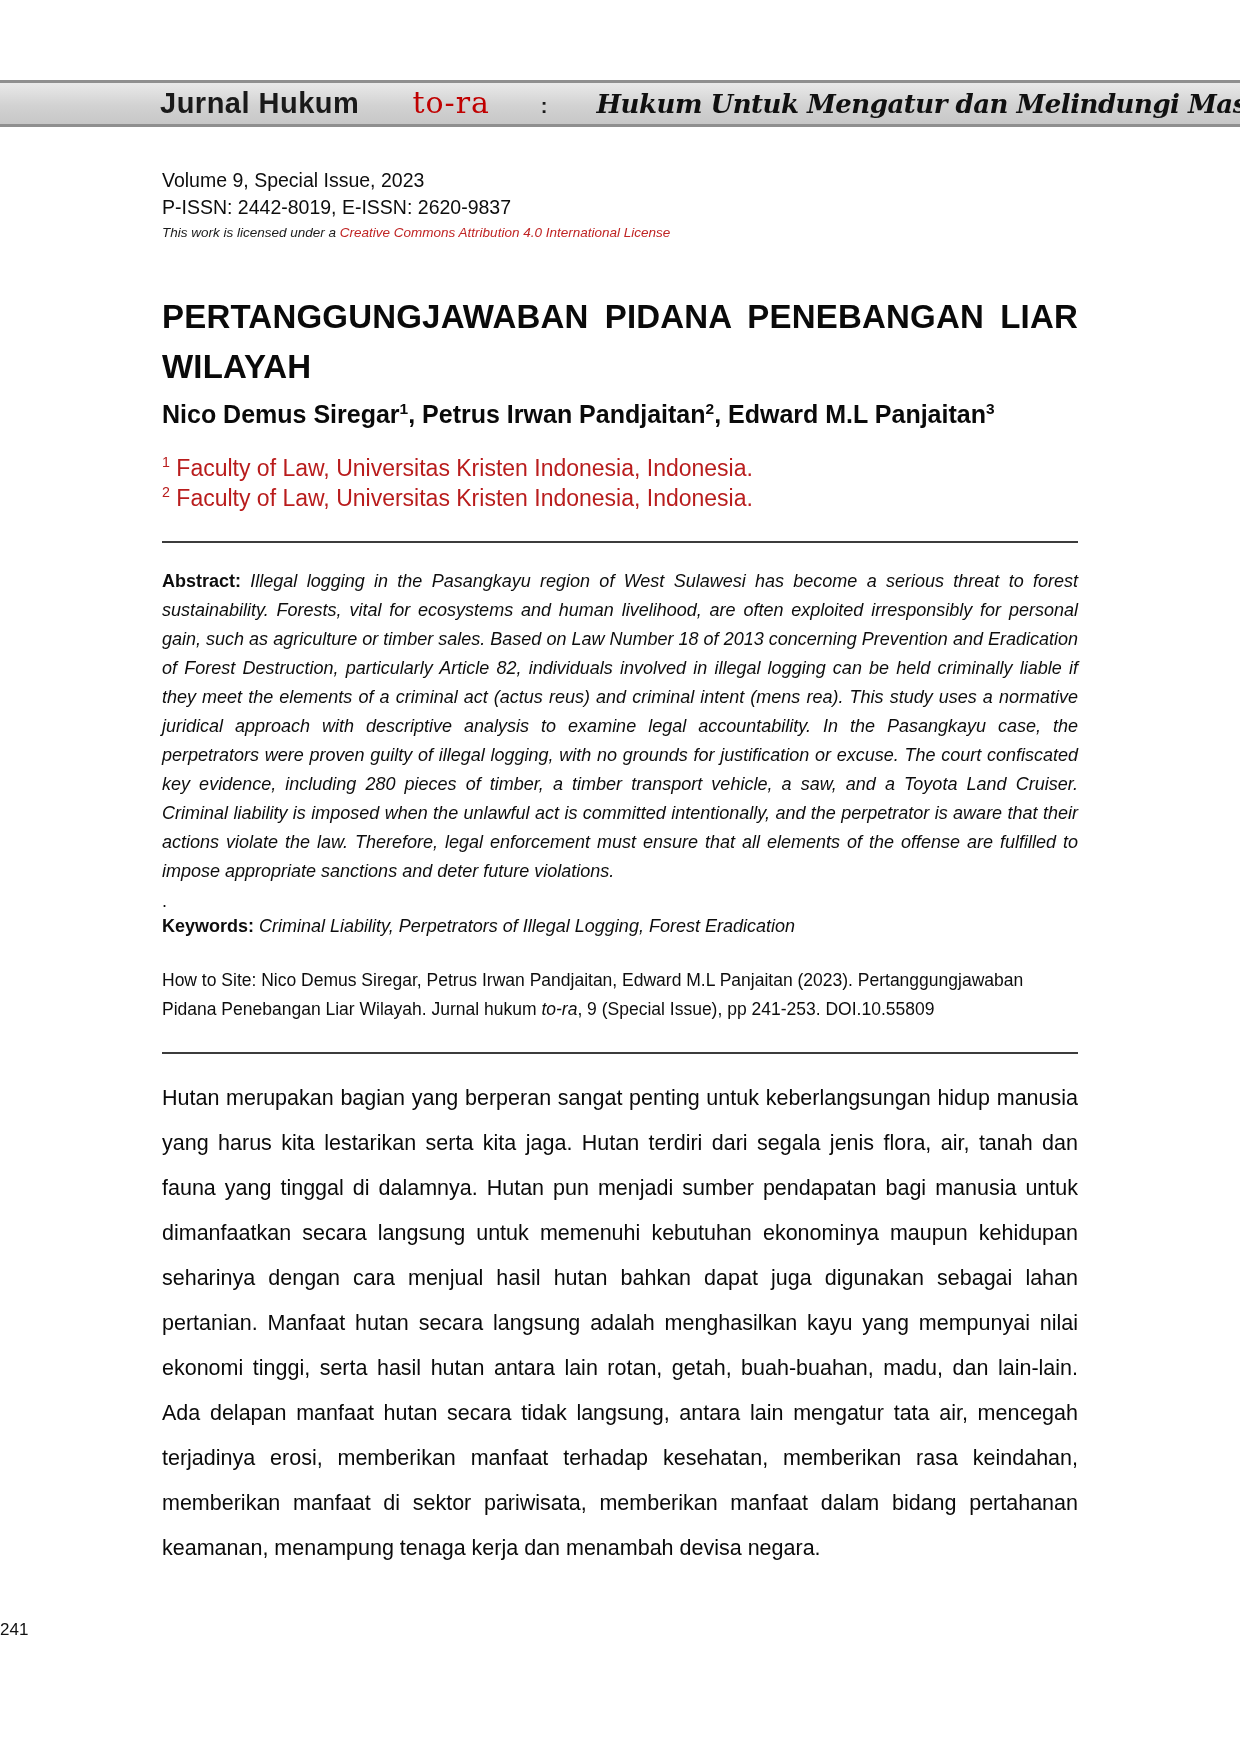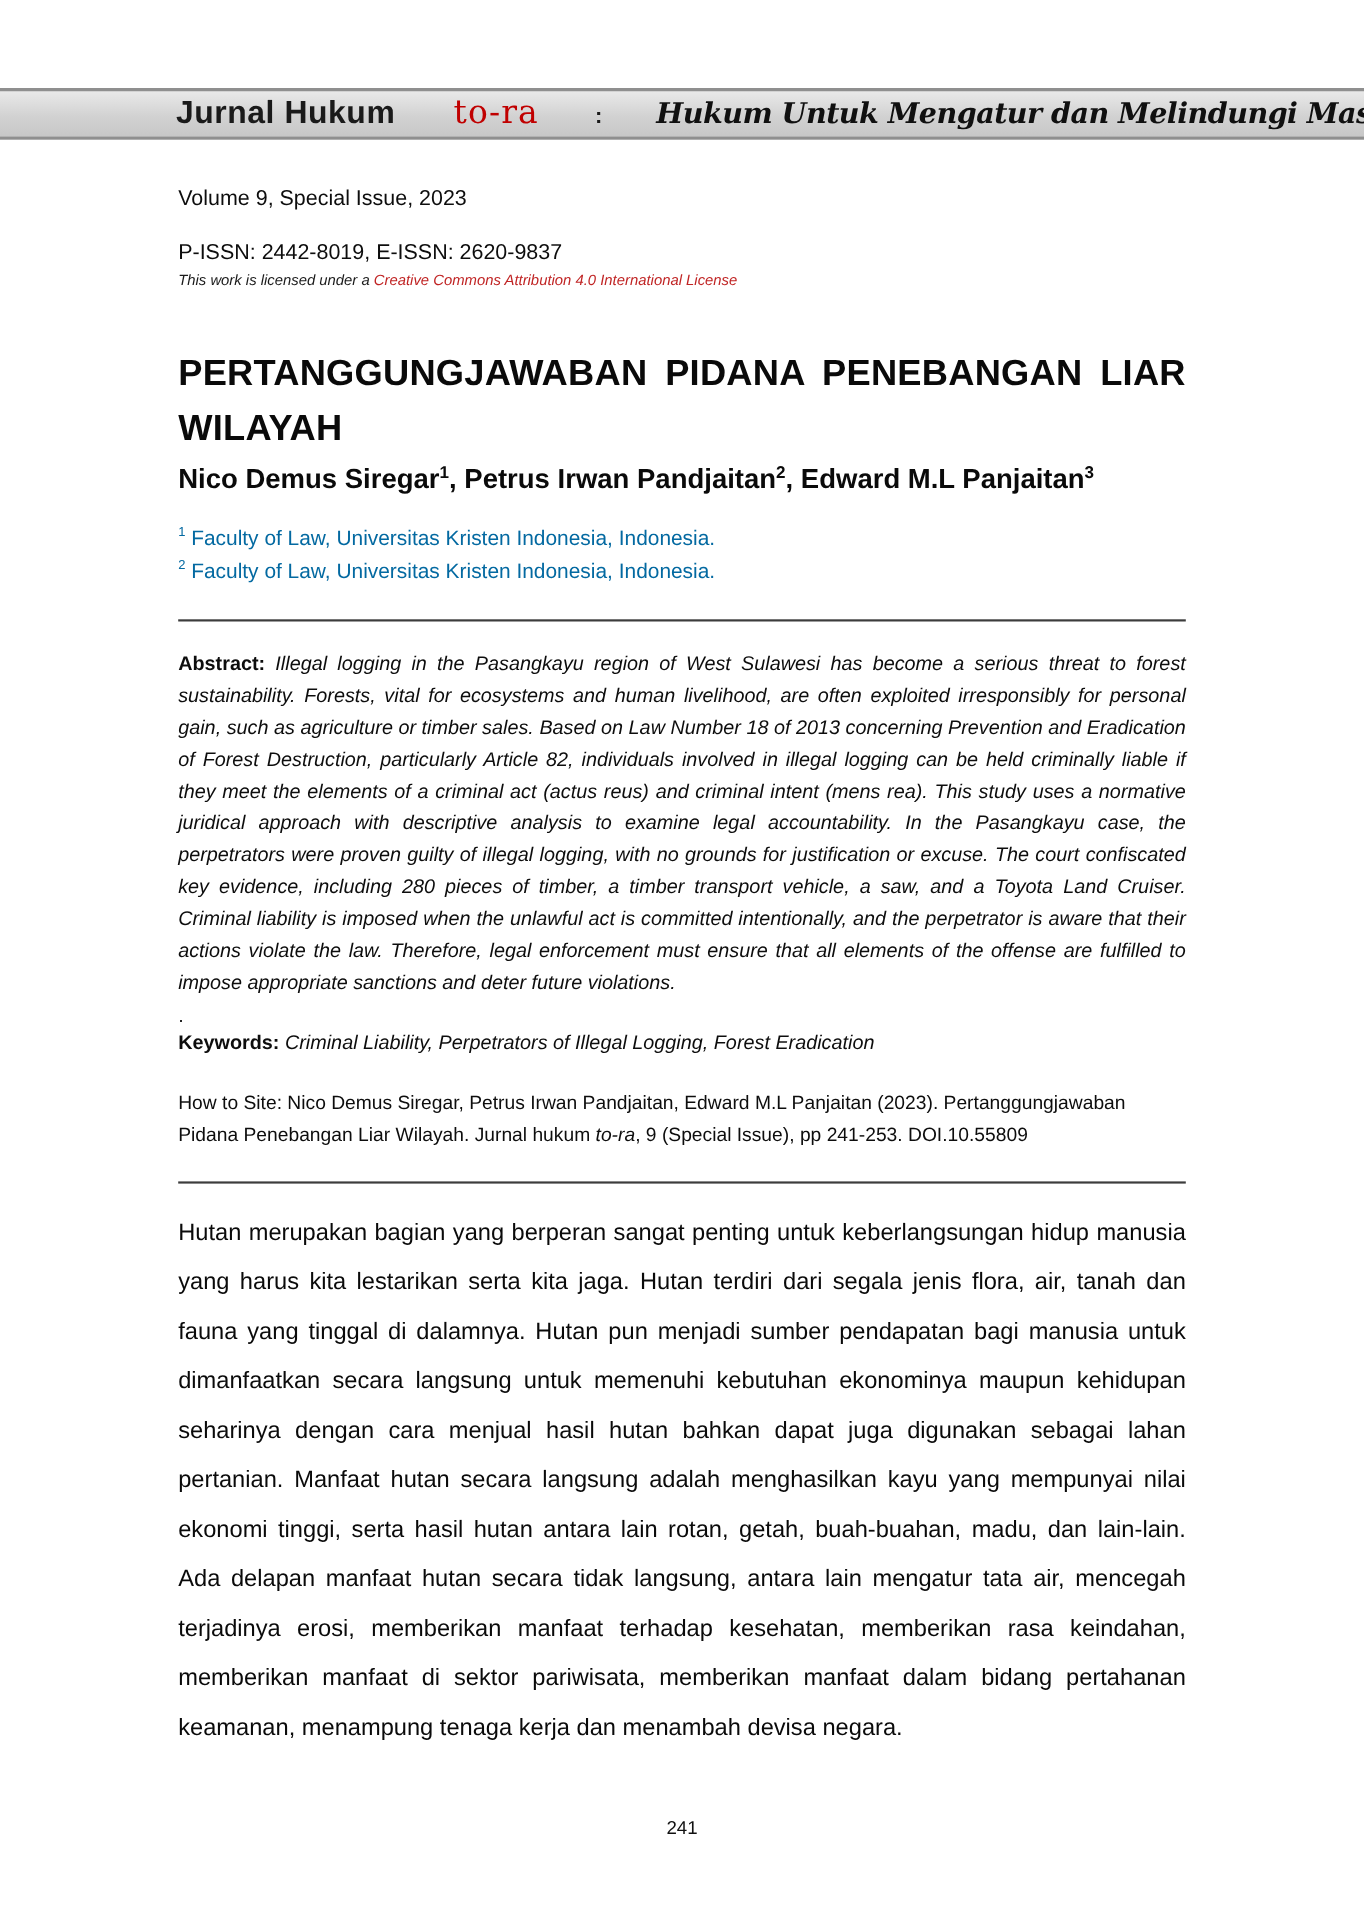--- a/index.html
+++ b/index.html
@@ -50,21 +50,21 @@
     font-weight: 600;
     font-size: 26px;
     color: #101010;
     letter-spacing: -0.5px;
   }
 
   
   .content { width: 916px; margin: 0 auto 0 162px; }
 
   .meta { margin-top: 40px; }
-  .meta-line { font-size: 19.5px; line-height: 27px; color: #0d0d0d; margin-top: 22px; }
+  .meta-line { font-size: 19.5px; line-height: 27px; color: #0d0d0d; }
   .license-line {
     margin-top: 4px;
     font-size: 13.5px;
     font-style: italic;
     color: #1a1a1a;
   }
   .license-link {
     color: #c02424;
     text-decoration: none;
     cursor: pointer;
@@ -86,21 +86,21 @@
     font-weight: bold;
     color: #0a0a0a;
   }
   sup.auth-sup, sup.aff-sup {
     font-size: 0.62em;
     vertical-align: super;
     line-height: 0;
   }
 
   .affiliations { margin-top: 24px; }
-  .affiliation-item { font-size: 19px; line-height: 30px; color: #0369a1; }
+  .affiliation-item { font-size: 23px; line-height: 30px; color: #b91c1c; }
 
   .rule {
     margin-top: 28px;
     height: 2px;
     background: #3c3c3c;
     width: 100%;
   }
 
   .abstract {
     margin-top: 24px;
@@ -139,24 +139,22 @@
     line-height: 45px;
     text-align: justify;
     color: #0a0a0a;
   }
 
   .page-number {
     position: absolute;
     top: 1620px;
     left: 0;
     width: 100%;
-    text-align: center;
     font-size: 17px;
     color: #111111;
-    margin-top: 32px;
   }
 </style>
 </head>
 <body>
 
 <div class="journal-bar">
   <span class="journal-name">Jurnal Hukum</span>
   <span class="journal-short">to-ra</span>
   <span class="journal-sep">:</span>
   <span class="journal-tagline">Hukum Untuk Mengatur dan Melindungi Masyarakat</span>

